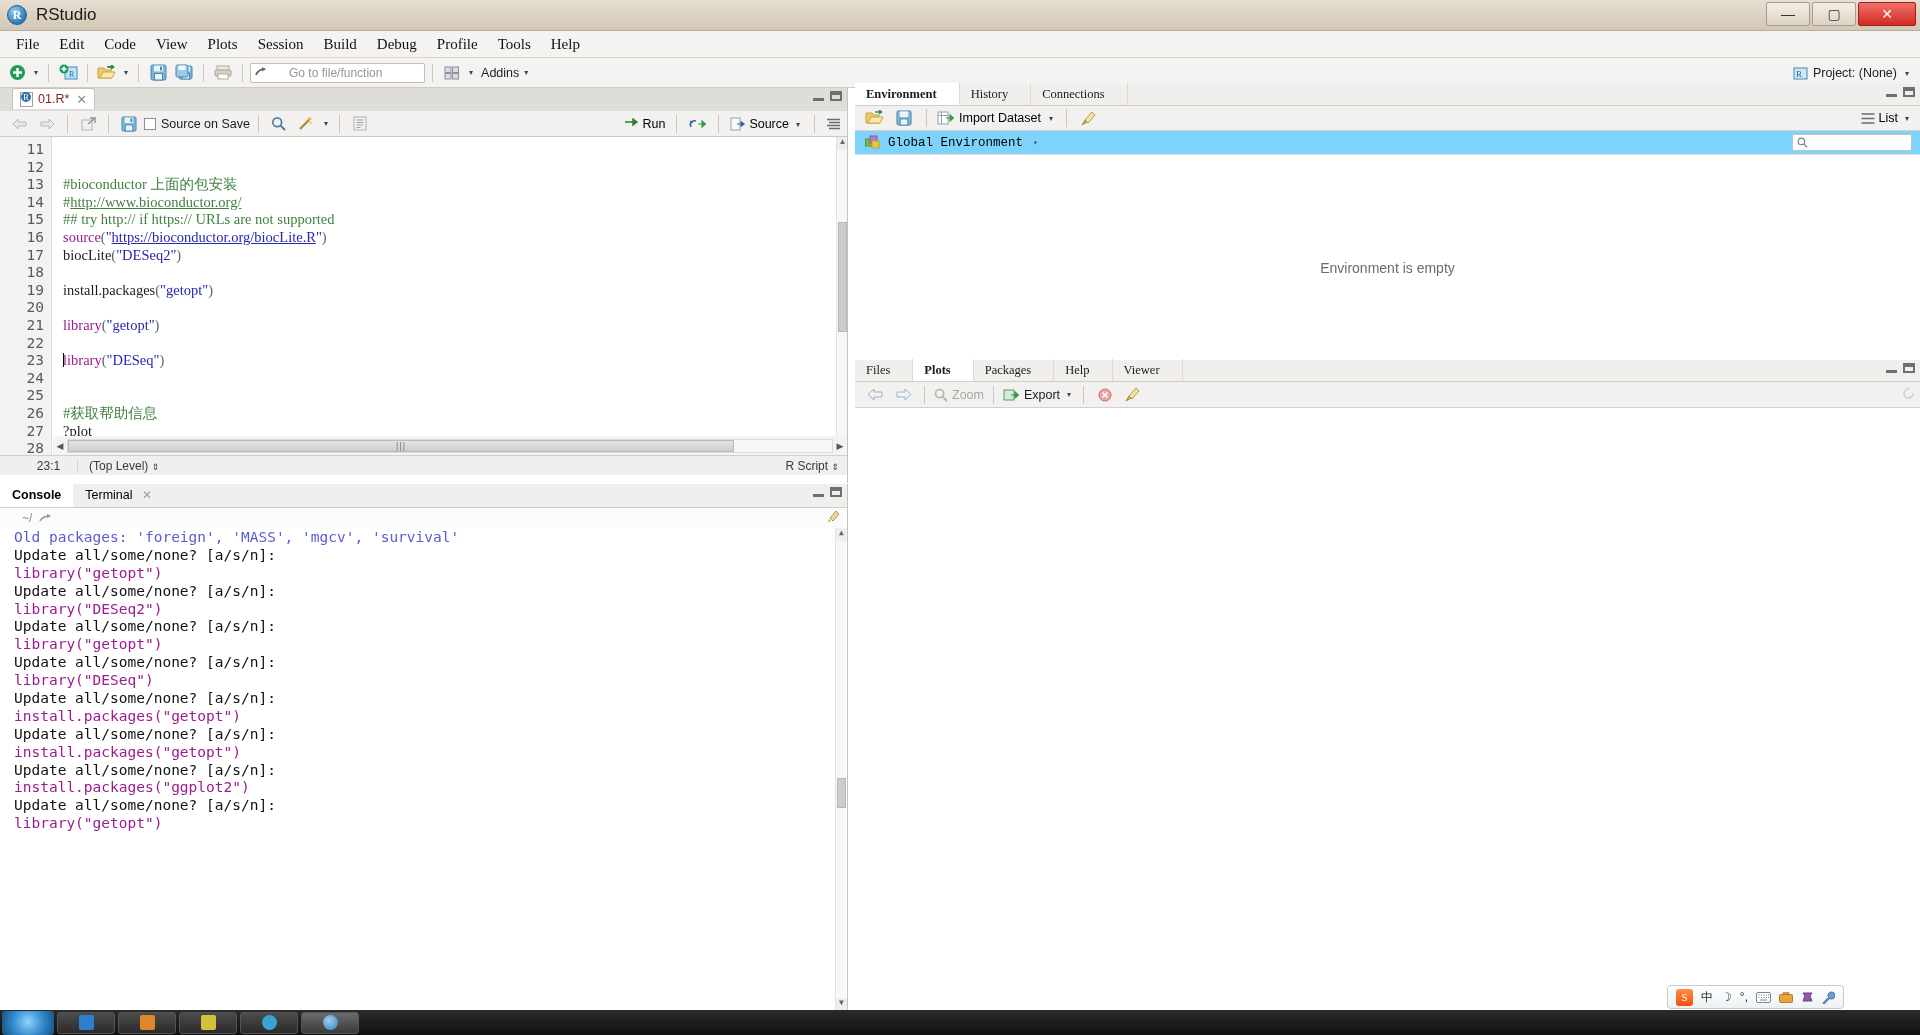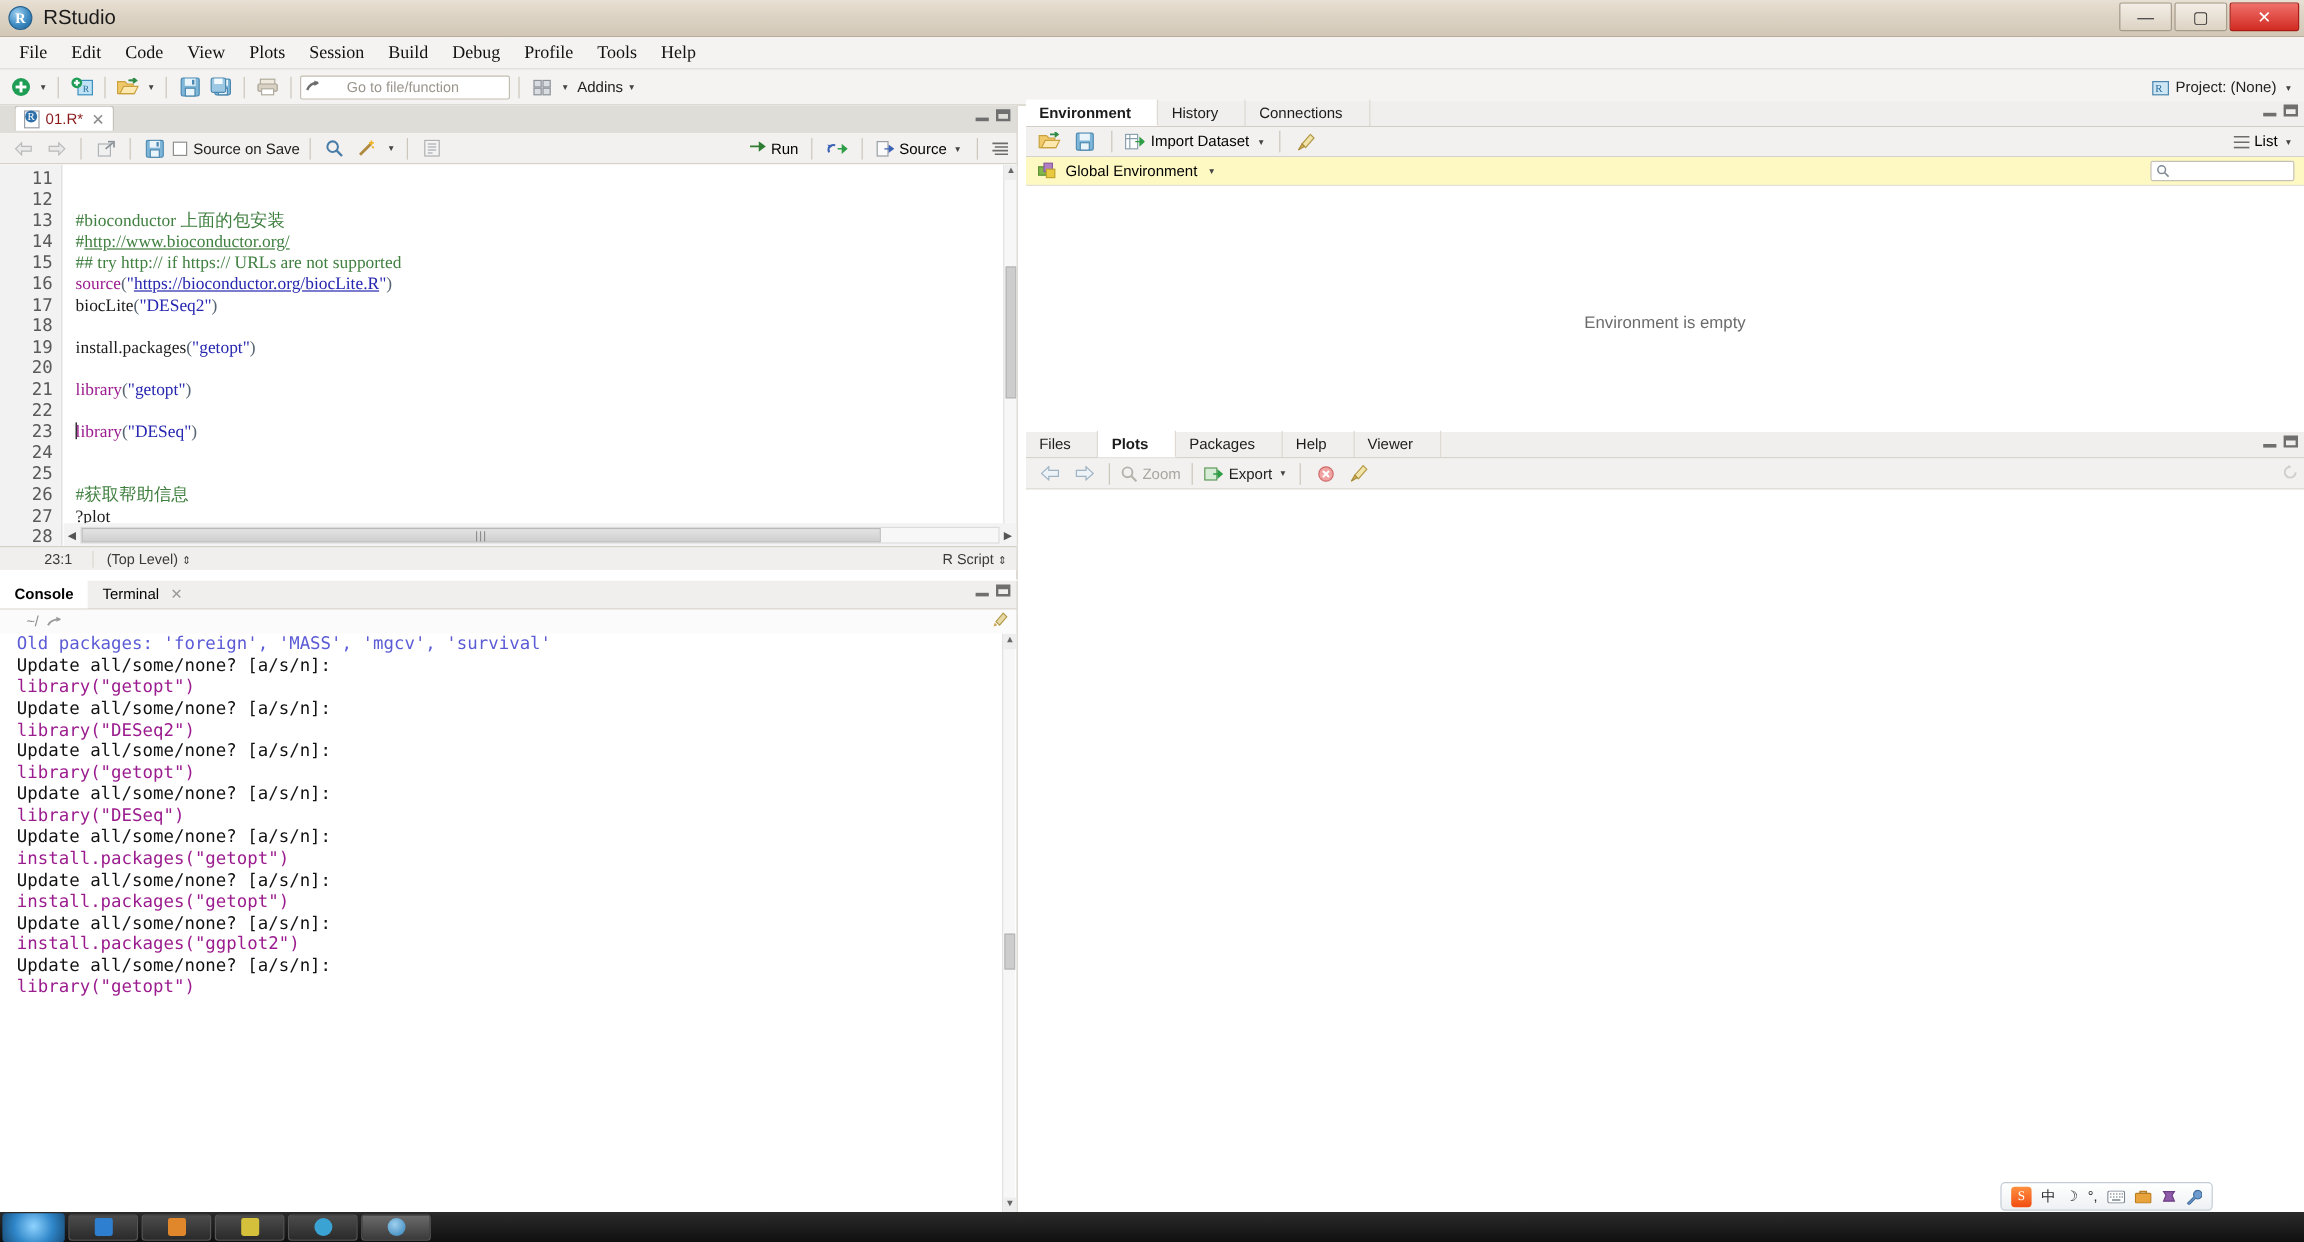--- a/index.html
+++ b/index.html
@@ -72,21 +72,21 @@
   }
 
   
   .pane { position:absolute; background:#fff; }
   .pane-tabbar {
     height:22px; background:#f0efed; border-bottom:1px solid #d2cec6;
     display:flex; align-items:flex-end; position:relative;
   }
   .ptab {
     padding:3px 22px 3px 11px; font-size:12.5px; color:#1c1c1c;
-    border-right:1px solid #dedad2; height:22px; line-height:16px;
+    border-right:1px solid #dedad2; height:22px; line-height:16px;font-family:Liberation Serif, serif;
   }
   .ptab.active { background:#fff; font-weight:bold; border-bottom:1px solid #fff; }
   .pane-minmax { position:absolute; right:5px; top:3px; display:flex; gap:6px; align-items:center; }
   .mm-min { width:11px; height:3px; background:#6f6f6f; margin-top:7px; }
   .mm-max { width:12px; height:10px; border:2px solid #6f6f6f; border-top-width:4px; }
 
   
   #source-pane { left:0; top:88px; width:848px; height:395px; border-right:1px solid #c8c3ba; }
   .src-tabbar { height:23px; background:#dfddd8; display:flex; align-items:flex-start; }
   .src-tab {
@@ -190,23 +190,23 @@
 
   
   #env-pane { left:855px; top:84px; width:1065px; height:274px; }
   .env-toolbar {
     height:25px; background:#f2f1ef; border-bottom:1px solid #d6d2ca;
     display:flex; align-items:center; padding-left:8px; gap:5px; position:relative;
   }
   .env-import { display:flex; align-items:center; gap:5px; font-size:12.5px; }
   .env-right { position:absolute; right:8px; display:flex; align-items:center; gap:4px; font-size:12.5px; }
   .env-globalrow {
-    height:24px; background:#fef9c3; border-bottom:1px solid #e4e1db;
+    height:24px; background:#7dd3fc; border-bottom:1px solid #e4e1db;
     display:flex; align-items:center; padding-left:10px; gap:7px;
-    font-size:12.5px; position:relative;
+    font-size:12.5px; position:relative;font-family:Liberation Mono, monospace;
   }
   .env-search {
     position:absolute; right:8px; width:120px; height:17px;
     background:#fff; border:1px solid #c6c1b7; border-radius:2px;
     display:flex; align-items:center; padding-left:4px;
   }
   .env-empty {
     height:calc(100% - 49px); display:flex; align-items:center; justify-content:center;
     font-size:14px; color:#6b6b6b; background:#fff;
   }

